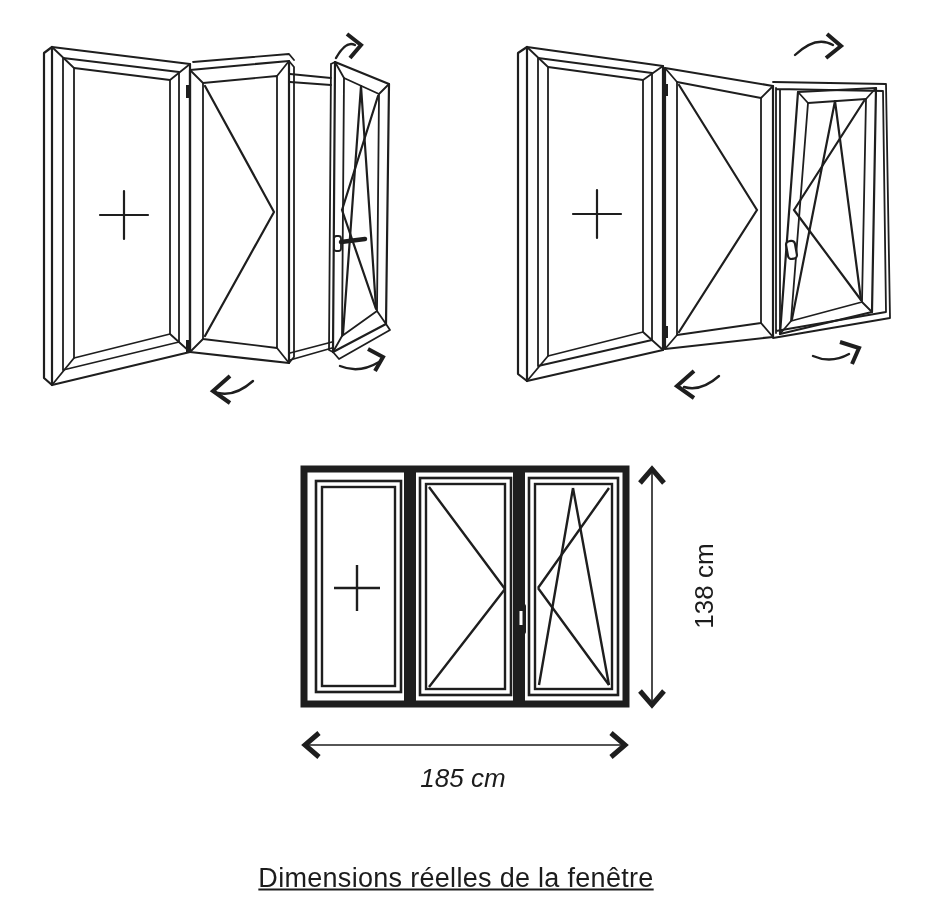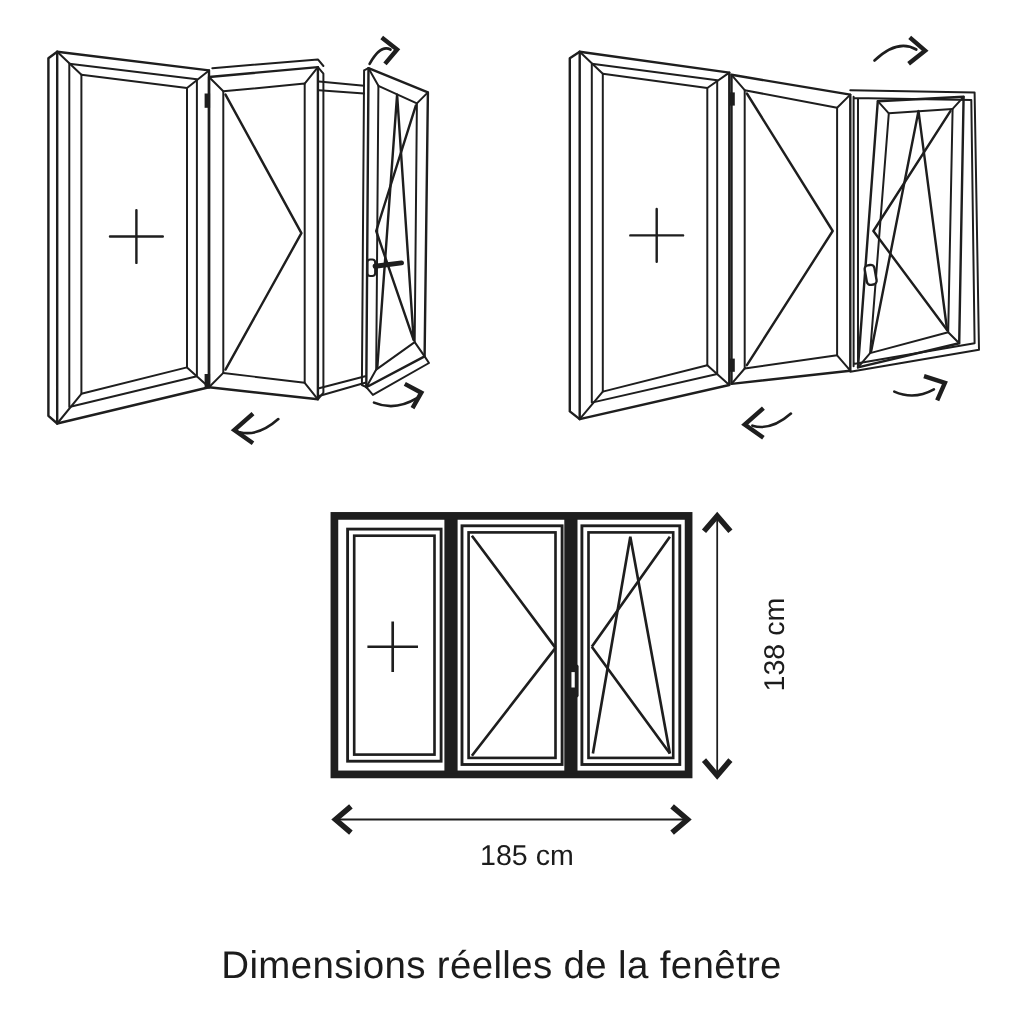--- a/index.html
+++ b/index.html
@@ -25,23 +25,24 @@
   .dimchev{fill:none;stroke:#1e1e1e;stroke-width:5;stroke-linejoin:miter;stroke-linecap:butt;}
   
   .dim-label{
     position:absolute;
     font-size:26px;color:#1c1c1c;white-space:nowrap;
     transform:translate(-50%,-50%);
   }
   .dim-label.vertical{transform:translate(-50%,-50%) rotate(-90deg);}
   .caption{
     position:absolute;
-    font-size:35px;color:#1c1c1c;white-space:nowrap;
+    font-size:27px;color:#1c1c1c;white-space:nowrap;
     transform:translate(-50%,-50%);
     letter-spacing:0.3px;
+    text-decoration:underline;
   }
 </style>
 </head>
 <body>
 
 <div class="canvas">
 
   <svg width="940" height="924" viewBox="0 0 940 924">
 
     <g>
@@ -183,17 +184,17 @@
       <g>
         <path class="dimline" d="M306,745 L624,745"></path>
         <path class="dimchev" d="M319,733 L305,745 L319,757"></path>
         <path class="dimchev" d="M611,733 L625,745 L611,757"></path>
       </g>
     </g>
   </svg>
 
   <div class="dim-label vertical" style="left:704px;top:586px;">138 cm</div>
 
-  <div class="dim-label" style="left:479px;top:778px;">185 cm</div>
+  <div class="dim-label" style="left:463px;top:778px;font-style:italic;">185 cm</div>
 
   <div class="caption" style="left:456px;top:878px;">Dimensions réelles de la fenêtre</div>
 
 </div>
 
 </body></html>

